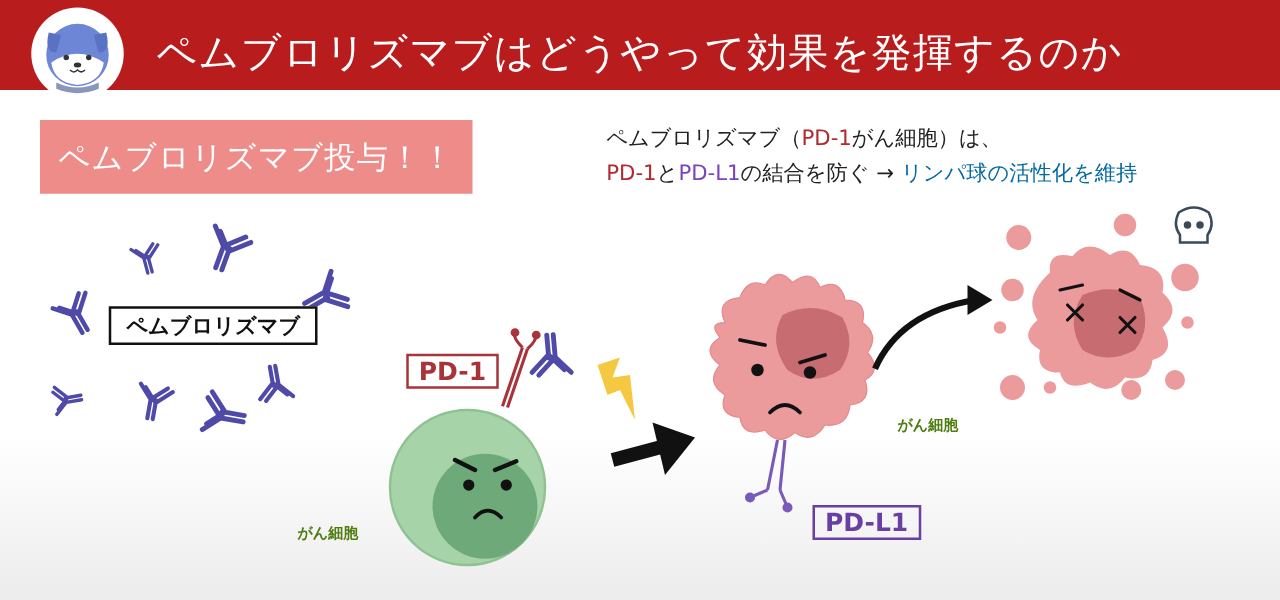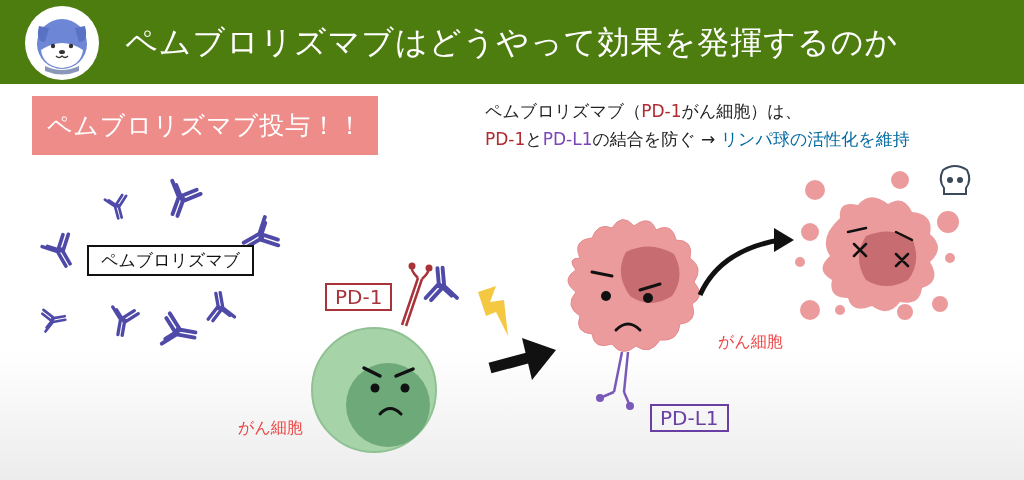--- a/index.html
+++ b/index.html
@@ -1,30 +1,30 @@
 <!DOCTYPE html>
 <html><head>
 <meta charset="utf-8">
 <style>
   html,body{margin:0;padding:0;}
   body{width:1024px;height:480px;overflow:hidden;position:relative;
     background:linear-gradient(to bottom,#ffffff 0%,#ffffff 73%,#ececec 100%);
     font-family:"DejaVu Sans","Liberation Sans",sans-serif;}
-  .header{position:absolute;left:0;top:0;width:1024px;height:84px;background:#4d7c0f;}
+  .header{position:absolute;left:0;top:0;width:1024px;height:72px;background:#b91c1c;}
   .avatar{position:absolute;left:25px;top:6px;width:74px;height:74px;border-radius:50%;background:#fff;overflow:hidden;}
   .title{position:absolute;left:125px;top:14px;color:#fff;font-size:32px;line-height:56px;letter-spacing:1px;white-space:nowrap;}
   .admin-banner{position:absolute;left:32px;top:96px;width:346px;height:59px;background:#ee8c8a;color:#fff;
     font-size:25px;display:flex;align-items:center;justify-content:center;letter-spacing:1px;}
   .desc{position:absolute;left:485px;top:97px;font-size:17px;line-height:28px;color:#222;white-space:nowrap;}
   .red{color:#b02a30;} .purple{color:#7a45b8;} .pink{color:#0369a1;}
-  .label-box{position:absolute;background:#fff;font-size:18px;}
+  .label-box{position:absolute;background:#fff;font-size:18px;font-weight:bold;}
   .pem-label{left:87px;top:245px;border:2px solid #111;padding:2px 12px;color:#111;font-size:17px;}
   .pd1-label{left:325px;top:283px;border:2px solid #a8343a;padding:0 8px;color:#a8343a;font-size:20px;background:transparent;}
   .pdl1-label{left:650px;top:404px;border:2px solid #6a3fa3;padding:0 8px;color:#6a3fa3;font-size:20px;background:transparent;}
-  .plain{position:absolute;font-size:16px;color:#ef4444;white-space:nowrap;}
+  .plain{position:absolute;font-size:12px;color:#4d7c0f;white-space:nowrap;font-weight:bold;}
   svg{position:absolute;left:0;top:0;}
 </style>
 </head>
 <body>
 
 <div class="header">
   <div class="avatar">
     <svg width="74" height="74" viewBox="0 0 74 74">
       <circle cx="37" cy="38" r="25" fill="#6d86d6"></circle>
       <path d="M14 20 Q10 36 20 36 L24 22Z" fill="#5a72c4"></path>

